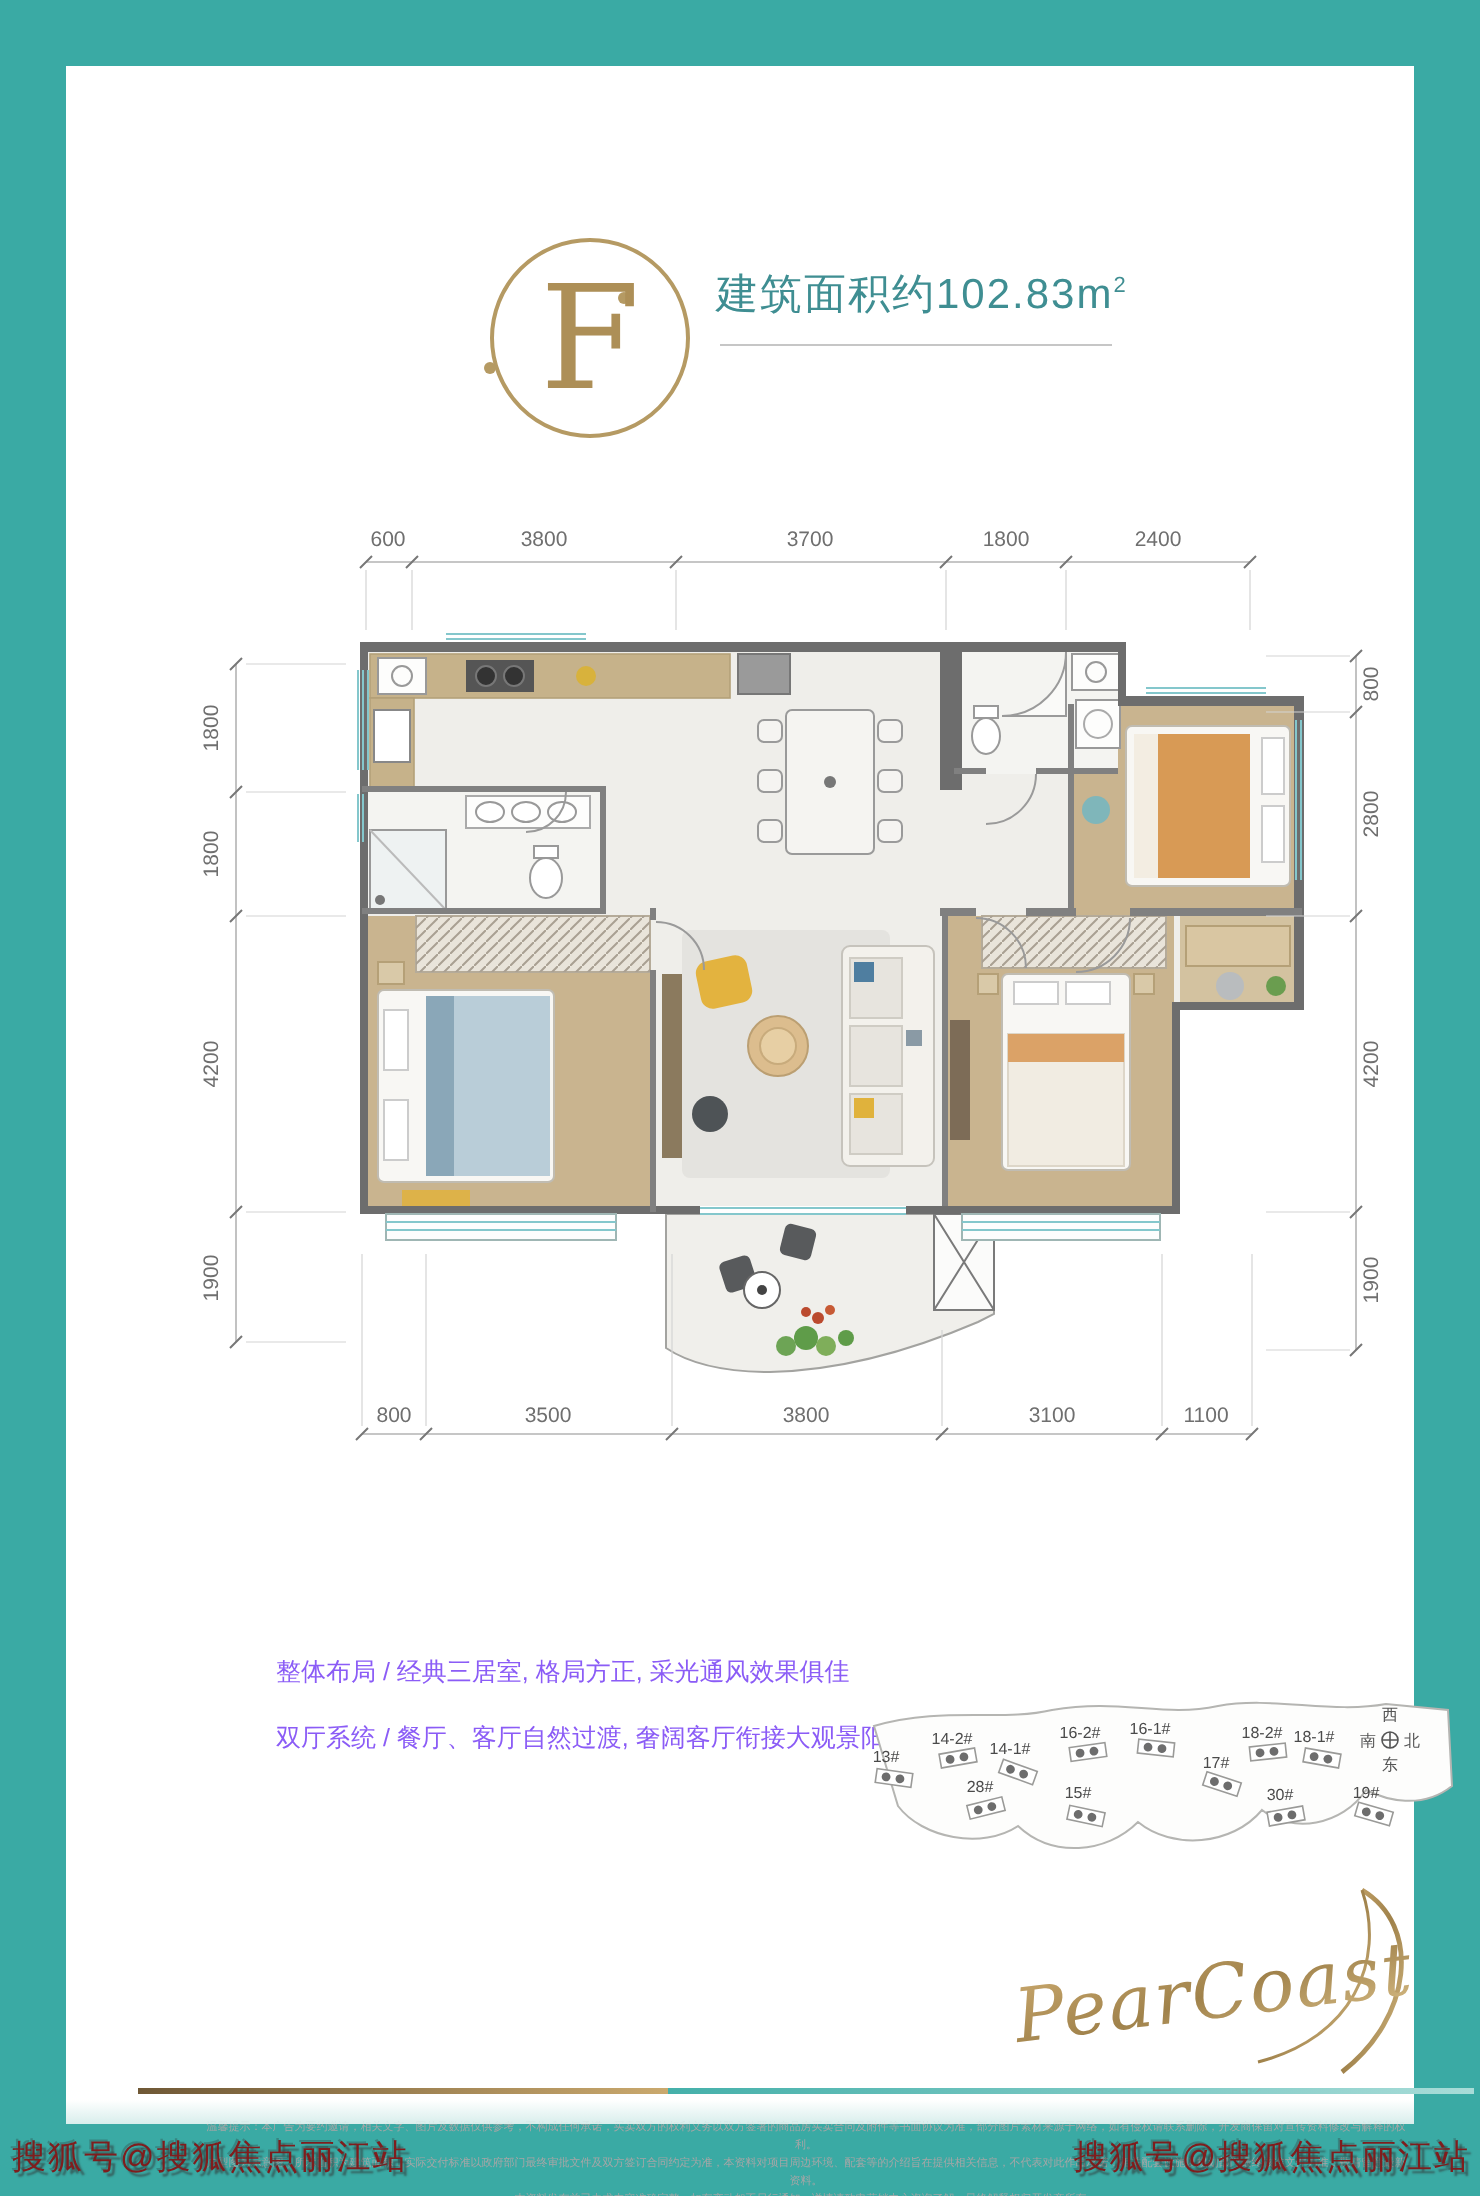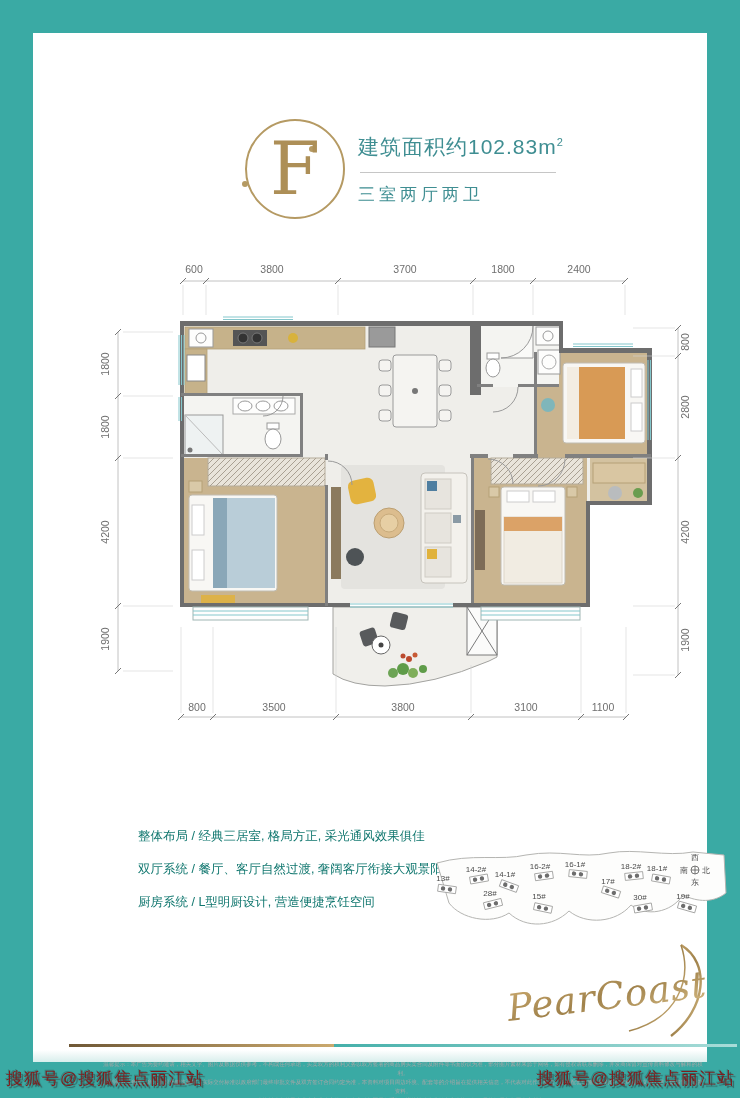--- a/index.html
+++ b/index.html
@@ -20,21 +20,21 @@
   .title-divider{border:none;border-top:1px solid #c6c6c6;margin:11px 2px 10px 2px;}
   .layout-line{font-size:17px;letter-spacing:4px;}
   
   .plan-svg{position:absolute;left:60px;top:222px;}
   .site-svg{position:absolute;left:398px;top:812px;}
   .logo-svg{position:absolute;left:468px;top:908px;}
   text.dim{font-family:"Liberation Sans",sans-serif;font-size:10.5px;fill:#6f6f6f;}
   text.bldg{font-family:"Liberation Sans",sans-serif;font-size:8px;fill:#4a4a4a;}
   text.compass{font-family:"Liberation Sans",sans-serif;font-size:8px;fill:#555;}
   
-  .features{position:absolute;left:105px;top:795px;width:300px;color:#0f766e;font-size:12.5px;}
+  .features{position:absolute;left:105px;top:795px;width:300px;color:#8b5cf6;font-size:12.5px;}
   .feature-line{margin-bottom:16px;white-space:nowrap;}
   
   .divider-gold{position:absolute;left:36px;top:1011px;width:265px;height:3px;
     background:linear-gradient(90deg,#6f5836,#caa96e);}
   .divider-teal{position:absolute;left:301px;top:1011px;width:403px;height:3px;
     background:linear-gradient(90deg,#45b0aa,#a8dcd8);}
   .disclaimer{position:absolute;left:70px;top:1027px;width:600px;text-align:center;
     font-size:5.5px;line-height:9px;color:#a6a6a6;}
   
   .watermark{position:absolute;top:1067px;font-size:17px;font-weight:normal;color:#7f1d1d;
@@ -49,21 +49,20 @@
   <div class="inner">
 
     <div class="mono-circle"></div>
     <div class="mono-dot" style="left:209px;top:148px;"></div>
     <div class="mono-dot" style="left:276px;top:113px;"></div>
     <div class="mono-letter">F</div>
 
     <div class="title-area">
       <div class="area-line"><span>建筑面积约102.83m</span><sup>2</sup></div>
       <hr class="title-divider">
-      <div class="layout-line">三室两厅两卫</div>
     </div>
 
     <svg class="plan-svg" width="620" height="480" viewBox="0 0 620 480">
       <defs>
         <pattern id="hatch" width="6" height="6" patternUnits="userSpaceOnUse">
           <path d="M0,6 L6,0" stroke="#a9a092" stroke-width="1"></path>
         </pattern>
       </defs>
 
       <g>
@@ -284,21 +283,20 @@
         <text class="dim" transform="rotate(-90 596 87)" x="596" y="87" text-anchor="middle">800</text>
         <text class="dim" transform="rotate(-90 596 152)" x="596" y="152" text-anchor="middle">2800</text>
         <text class="dim" transform="rotate(-90 596 277)" x="596" y="277" text-anchor="middle">4200</text>
         <text class="dim" transform="rotate(-90 596 385)" x="596" y="385" text-anchor="middle">1900</text>
       </g>
     </svg>
 
     <div class="features">
       <div class="feature-line">整体布局 / 经典三居室, 格局方正, 采光通风效果俱佳</div>
       <div class="feature-line">双厅系统 / 餐厅、客厅自然过渡, 奢阔客厅衔接大观景阳台</div>
-      <div class="feature-line">厨房系统 / L型明厨设计, 营造便捷烹饪空间</div>
     </div>
 
     <svg class="site-svg" width="300" height="115" viewBox="0 0 300 115">
       <path d="M6,18 C40,8 70,16 95,10 C130,4 150,14 178,8 C205,3 235,12 262,7 L293,10 L295,48 C280,60 262,55 252,50 C240,68 215,72 200,60 C185,78 155,80 138,66 C122,82 95,84 78,68 C60,80 30,74 18,58 Z" fill="#fdfdfc" stroke="#b5b5b2" stroke-width="1"></path>
       <g stroke="#9a9a98" fill="#ffffff" stroke-width="0.8">
         <g transform="translate(16,44) rotate(8)">
             <rect x="-9" y="-3.5" width="18" height="7"></rect>
             <circle cx="-4" cy="0" r="2.2" fill="#6d6d6d" stroke="none"></circle>
             <circle cx="3" cy="0" r="2.2" fill="#6d6d6d" stroke="none"></circle>
           </g>

